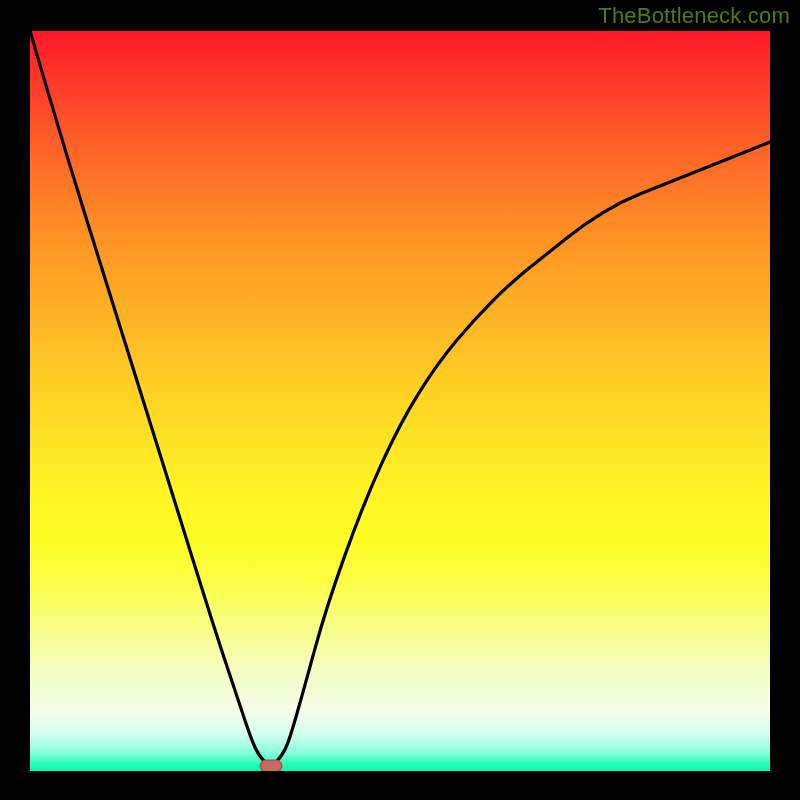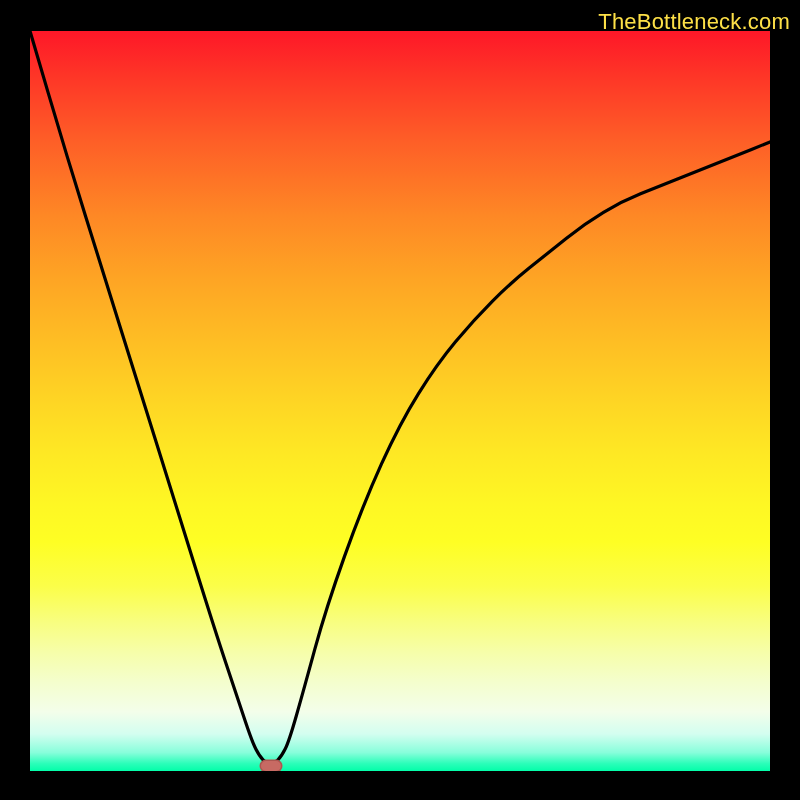--- a/index.html
+++ b/index.html
@@ -14,23 +14,23 @@
   .frame {
     position: absolute;
     left: 0;
     top: 0;
     width: 800px;
     height: 800px;
     background: #000;
   }
   .watermark {
     position: absolute;
-    top: 9px;
+    top: 3px;
     right: 10px;
-    color: #fde047;
+    color: #4d7c0f;
     font-size: 22px;
     font-weight: 500;
     letter-spacing: 0.2px;
     z-index: 20;
     user-select: none;
   }
   .plot-area {
     position: absolute;
     left: 30px;
     top: 31px;

